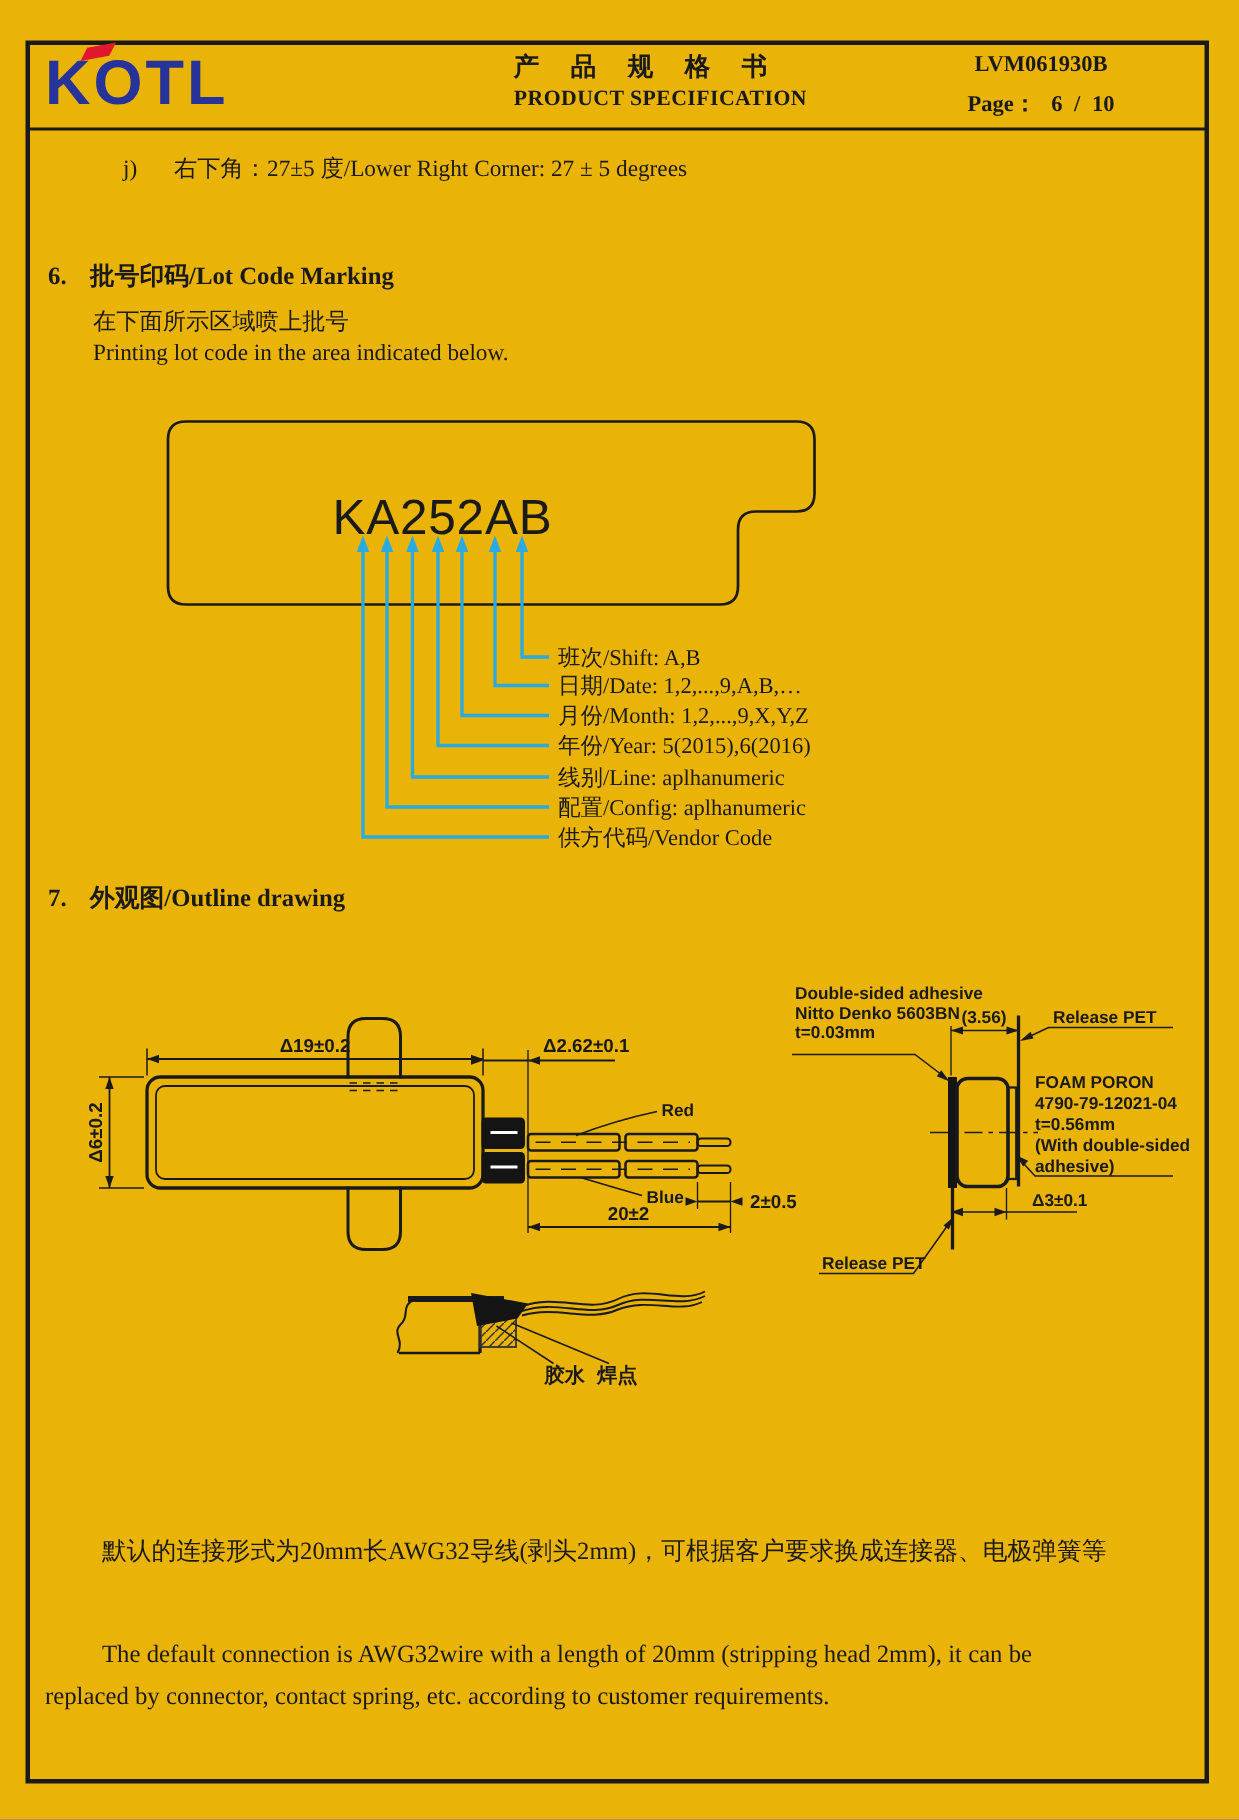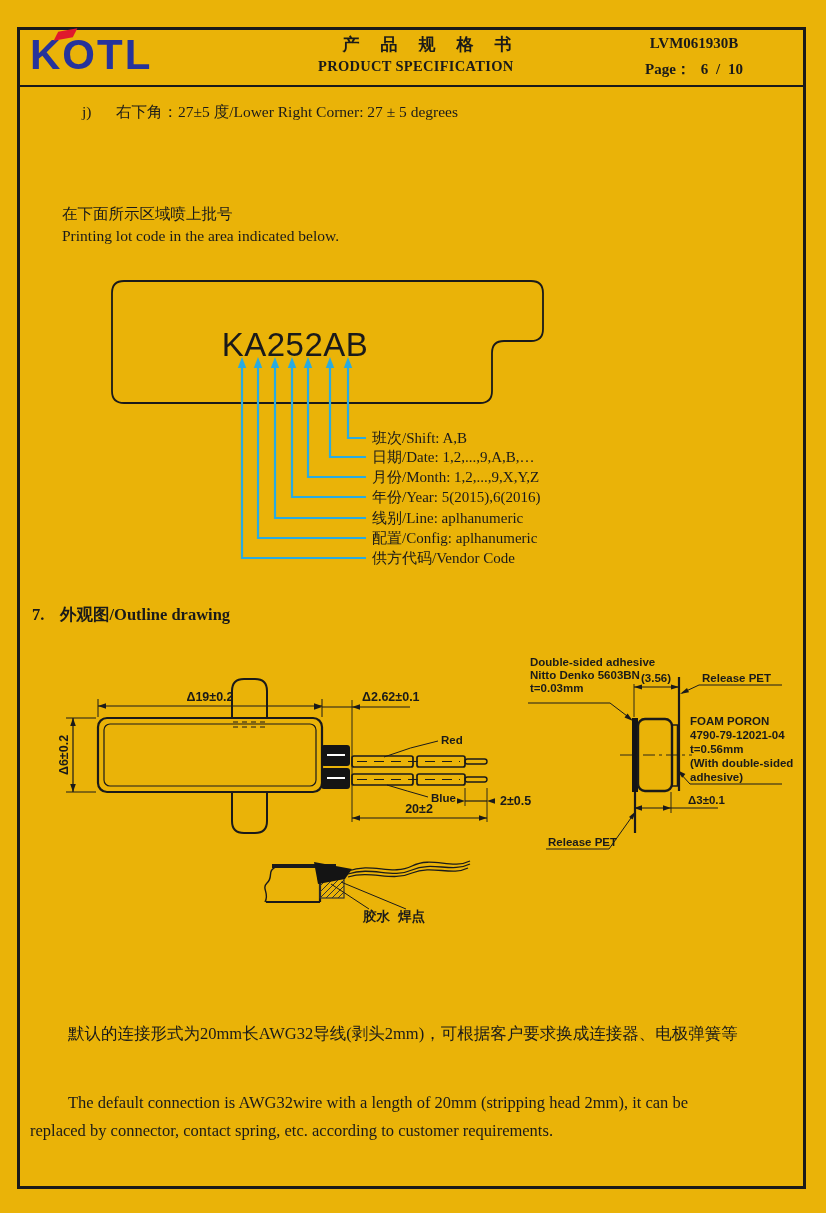--- a/index.html
+++ b/index.html
@@ -8,21 +8,21 @@
   .abs{position:absolute;}
   .border-frame{position:absolute;left:17px;top:27px;width:789px;height:1162px;
         border:3px solid #1a1a1a;box-sizing:border-box;}
   .hline{position:absolute;left:20px;top:85px;width:786px;height:2px;background:#1a1a1a;}
   
   .logo-text{font-family:"Liberation Sans","DejaVu Sans",sans-serif;font-weight:800;
         font-size:42px;letter-spacing:2px;color:#26339b;line-height:1;}
   .logo-accent{position:absolute;left:57px;top:30px;width:17px;height:9px;background:#e0182d;
         transform:skewX(-36deg) rotate(-12deg);}
   .title-zh{font-size:17px;font-weight:bold;letter-spacing:2px;text-align:center;}
-  .title-en{font-size:14.5px;font-weight:bold;text-align:left;letter-spacing:.3px;}
+  .title-en{font-size:14.5px;font-weight:bold;text-align:right;letter-spacing:.3px;}
   .doc-no{font-size:15px;font-weight:bold;text-align:center;}
   .page-no{font-size:15px;font-weight:bold;text-align:center;}
   .page-no .val{margin-left:10px;word-spacing:4px;}
   
   .jline{font-size:15.5px;margin-left:22px;}
   .jline .marker{display:inline-block;width:34px;}
   .sec-head{font-size:16.5px;font-weight:bold;}
   .sec-head .num{display:inline-block;width:28px;}
   .para{font-size:15.5px;}
   .footer{width:772px;font-size:16.5px;line-height:27.3px;}
@@ -57,20 +57,23 @@
   <div class="abs doc-no" style="left:628px;top:35px;width:132px;">LVM061930B</div>
   <div class="abs page-no" style="left:628px;top:60px;width:132px;text-align:center;">
     <span>Page：</span><span class="val">6 / 10</span>
   </div>
   <div class="hline"></div>
 
   <div class="abs jline" style="left:60px;top:102px;">
     <span class="marker">j)</span><span>右下角：27±5 度/Lower Right Corner: 27 ± 5 degrees</span>
   </div>
 
+  <div class="abs sec-head" style="left:32px;top:173px;">
+    <span class="num">6.</span><span>批号印码/Lot Code Marking</span>
+  </div>
   <div class="abs para" style="left:62px;top:204px;">在下面所示区域喷上批号</div>
   <div class="abs para" style="left:62px;top:227px;">Printing lot code in the area indicated below.</div>
 
   <svg style="left:90px;top:270px;width:475px;height:305px;" viewBox="90 270 475 305">
     <path class="ink" stroke-width="1.8" d="M 124,281 H 531 Q 543,281 543,293 V 329 Q 543,341 531,341 H 504 Q 492,341 492,353 V 391 Q 492,403 480,403 H 124 Q 112,403 112,391 V 293 Q 112,281 124,281 Z"></path>
     <text class="code-t" x="295" y="356" text-anchor="middle">KA252AB</text>
 
     <g>
       <polygon class="cyf" points="242,357 237.8,368 246.2,368"></polygon>
         <polyline class="cy" points="242,366 242,558 366,558"></polyline>
@@ -91,21 +94,21 @@
       <text class="legend-t" x="372" y="443">班次/Shift: A,B</text>
       <text class="legend-t" x="372" y="462">日期/Date: 1,2,...,9,A,B,…</text>
       <text class="legend-t" x="372" y="482">月份/Month: 1,2,...,9,X,Y,Z</text>
       <text class="legend-t" x="372" y="502">年份/Year: 5(2015),6(2016)</text>
       <text class="legend-t" x="372" y="523">线别/Line: aplhanumeric</text>
       <text class="legend-t" x="372" y="543">配置/Config: aplhanumeric</text>
       <text class="legend-t" x="372" y="563">供方代码/Vendor Code</text>
     </g>
   </svg>
 
-  <div class="abs sec-head" style="left:32px;top:604px;">
+  <div class="abs sec-head" style="left:32px;top:588px;">
     <span class="num">7.</span><span>外观图/Outline drawing</span>
   </div>
 
   <svg style="left:55px;top:648px;width:755px;height:310px;" viewBox="55 648 755 310">
     <defs>
       <pattern id="hatch" width="6" height="6" patternUnits="userSpaceOnUse">
         <path d="M0,6 L6,0" stroke="#333" stroke-width="1"></path>
       </pattern>
     </defs>
 

